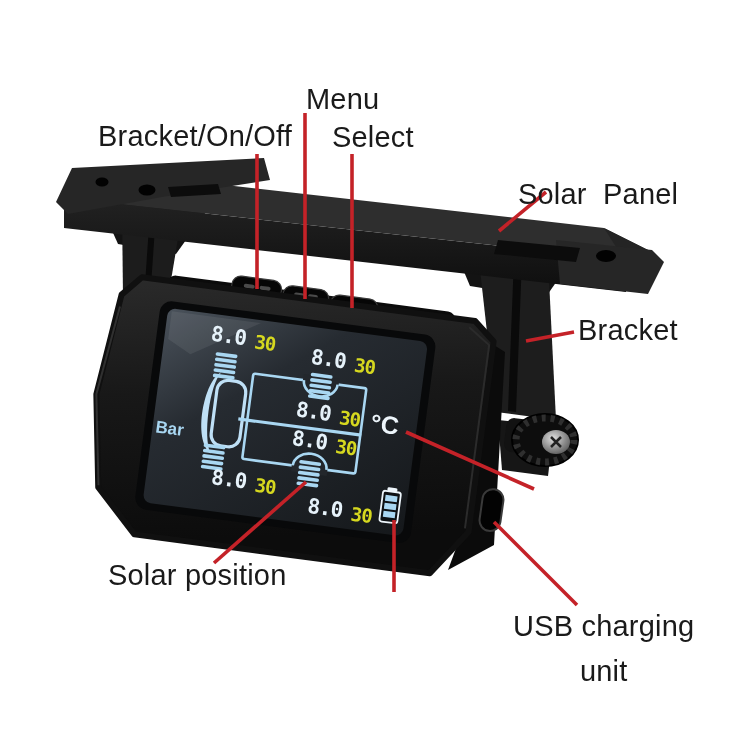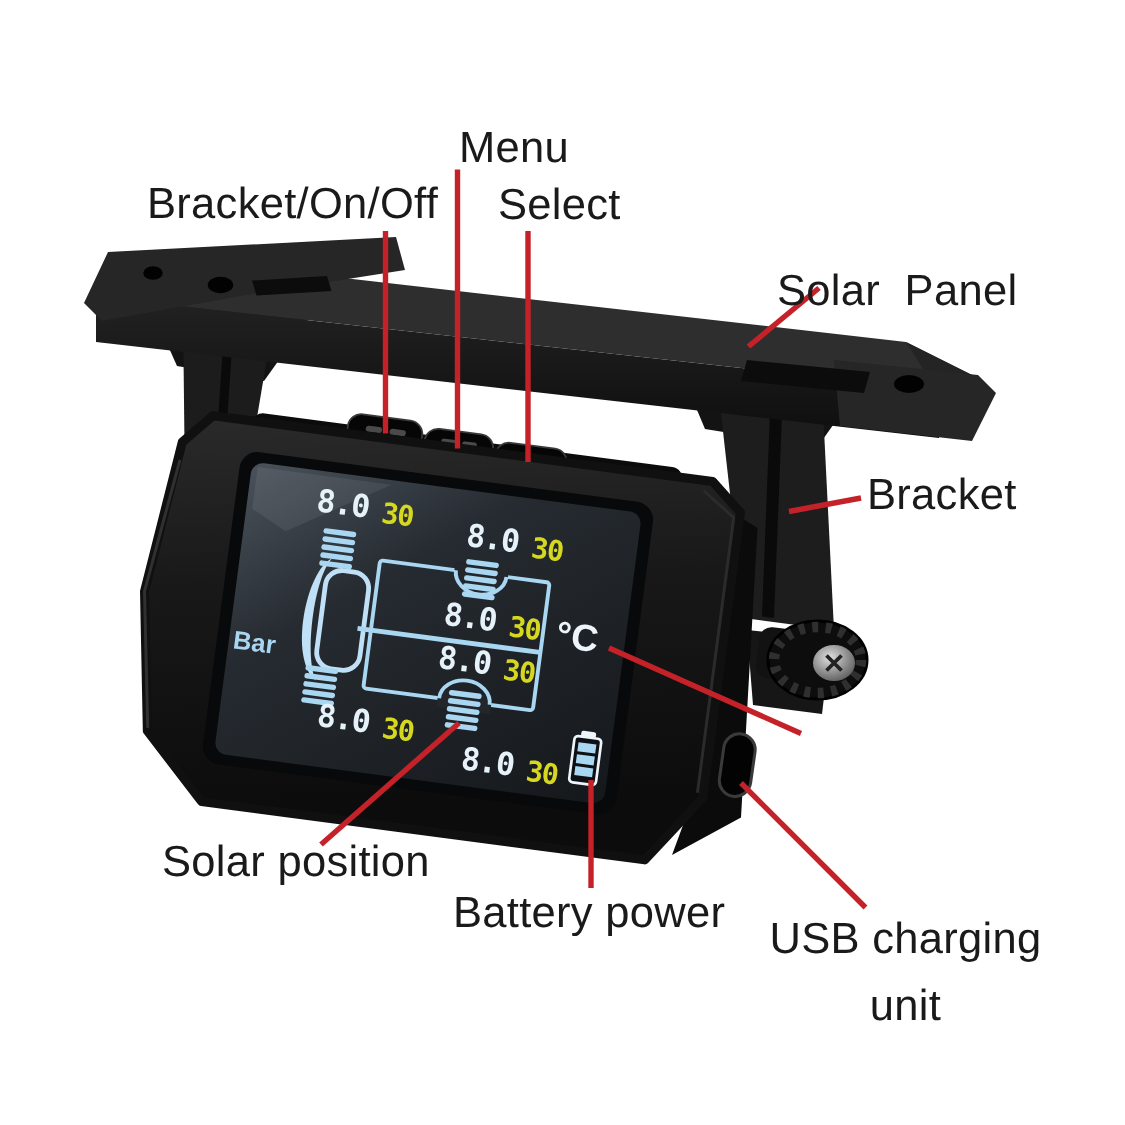--- a/index.html
+++ b/index.html
@@ -199,19 +199,18 @@
 </svg>
 
 <div class="lbl" style="left:270px; top:83px;margin-left:36px;">Menu</div>
 <div class="lbl" style="left:98px;  top:120px;">Bracket/On/Off</div>
 <div class="lbl" style="left:332px; top:121px;">Select</div>
 <div class="lbl wide-gap" style="left:518px; top:151px;margin-top:27px;">Solar Panel</div>
 <div class="lbl" style="left:578px; top:314px;">Bracket</div>
 <div class="lbl two-line" style="left:537px; top:475px;">
 </div>
 <div class="lbl" style="left:108px; top:559px;">Solar position</div>
-<div class="lbl" style="left:302px; top:593px;">Battery power</div>
 <div class="lbl two-line" style="left:513px; top:604px;text-align:center;">
   <div>USB charging</div>
   <div>unit</div>
 </div>
 
 </div>
 
 </body></html>

